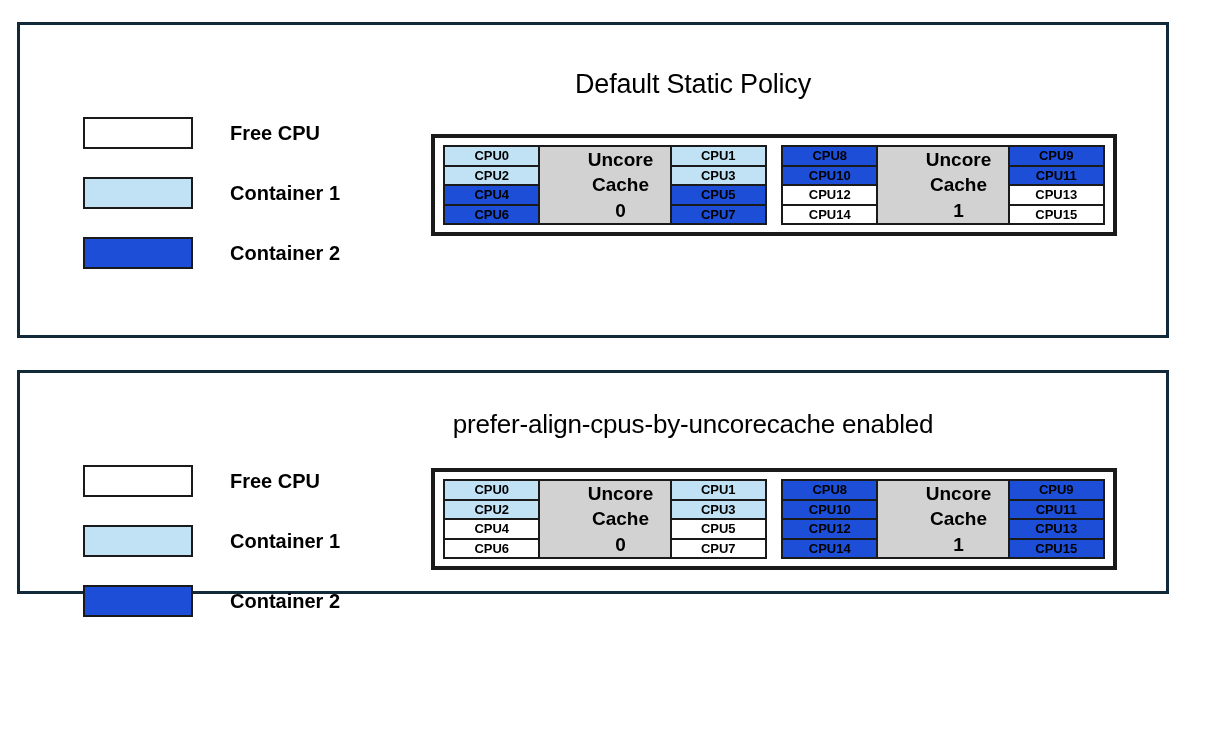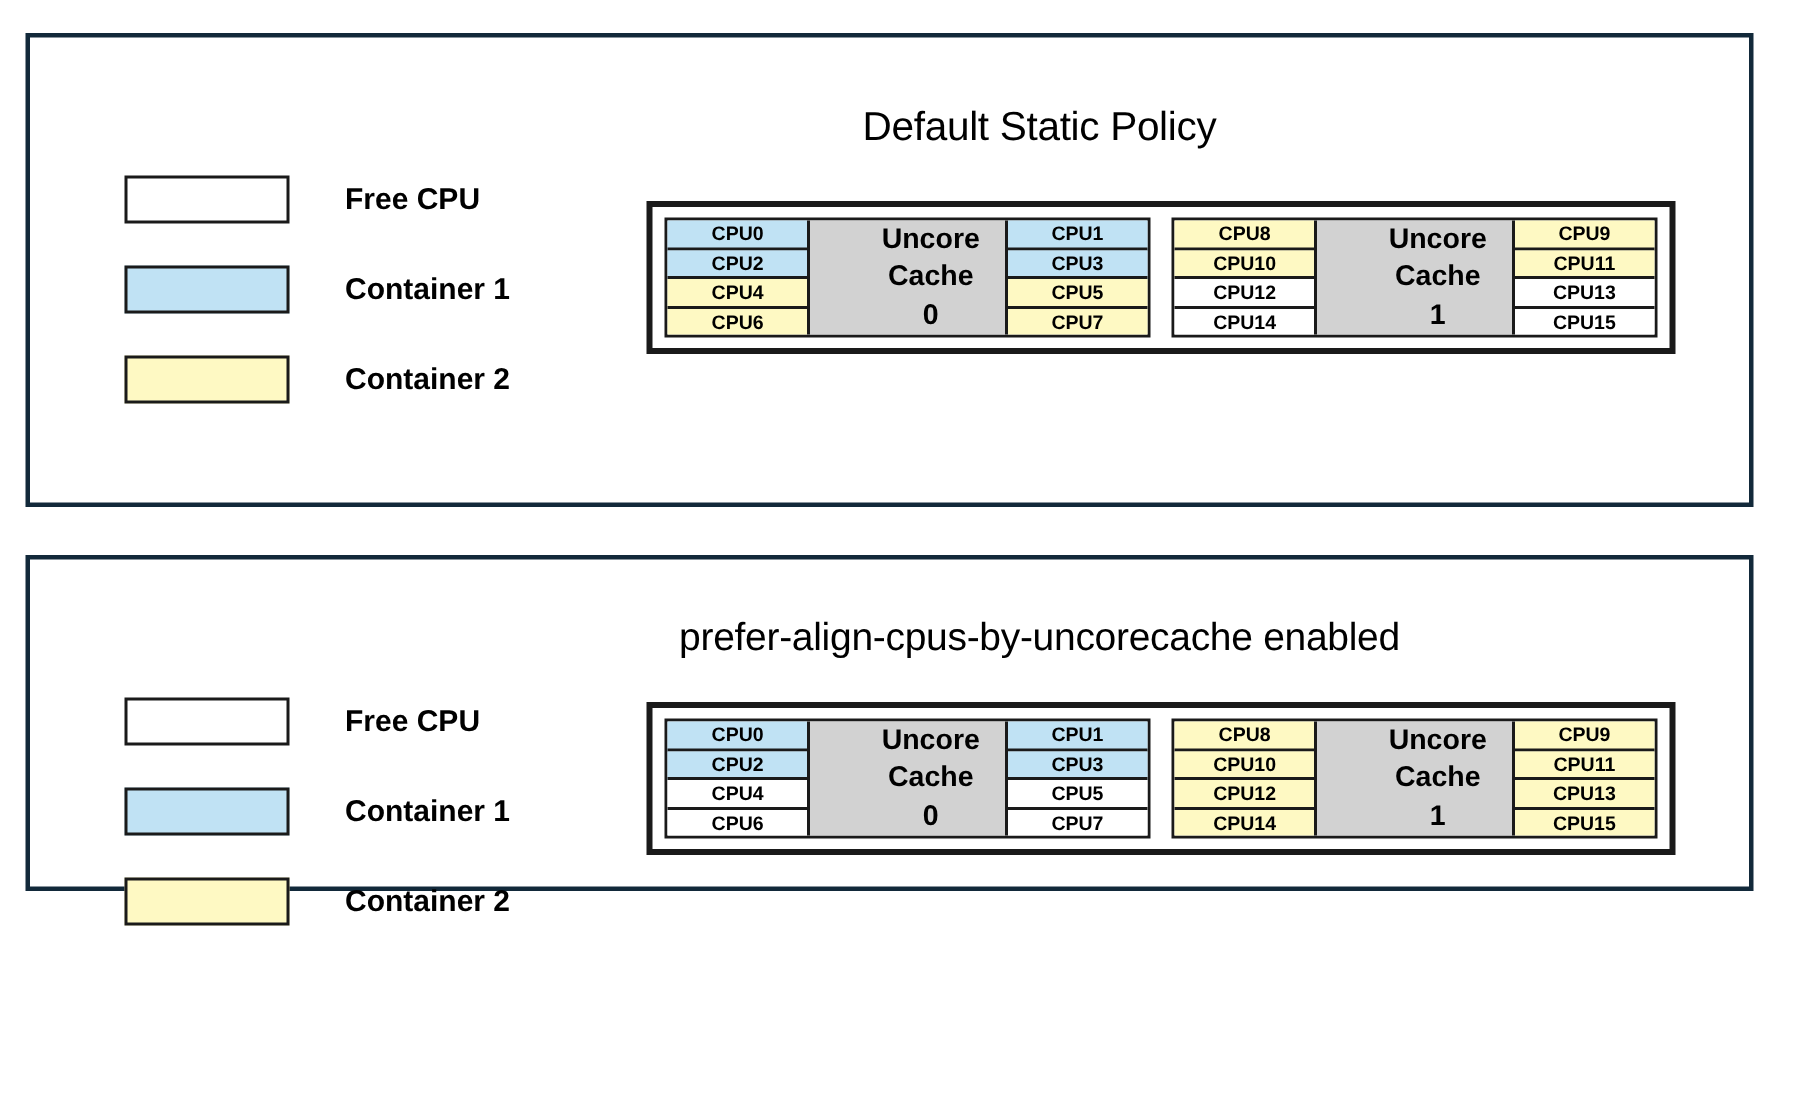--- a/index.html
+++ b/index.html
@@ -130,21 +130,21 @@
     color: #000000;
     border-bottom: 2px solid #1a1a1a;
     box-sizing: border-box;
     min-height: 0;
     white-space: nowrap;
   }
   .cpu-cell:last-child { border-bottom: none; }
 
   .fill-free      { background: #ffffff; }
   .fill-container1{ background: #c0e2f4; }
-  .fill-container2{ background: #fef9c3; }
+  .fill-container2{ background: #1d4ed8; }
 </style>
 </head>
 <body>
 
 <div class="panel" id="panel-1">
 
   <div class="panel-title">Default Static Policy</div>
 
   <div class="legend">
     <div class="legend-row">

